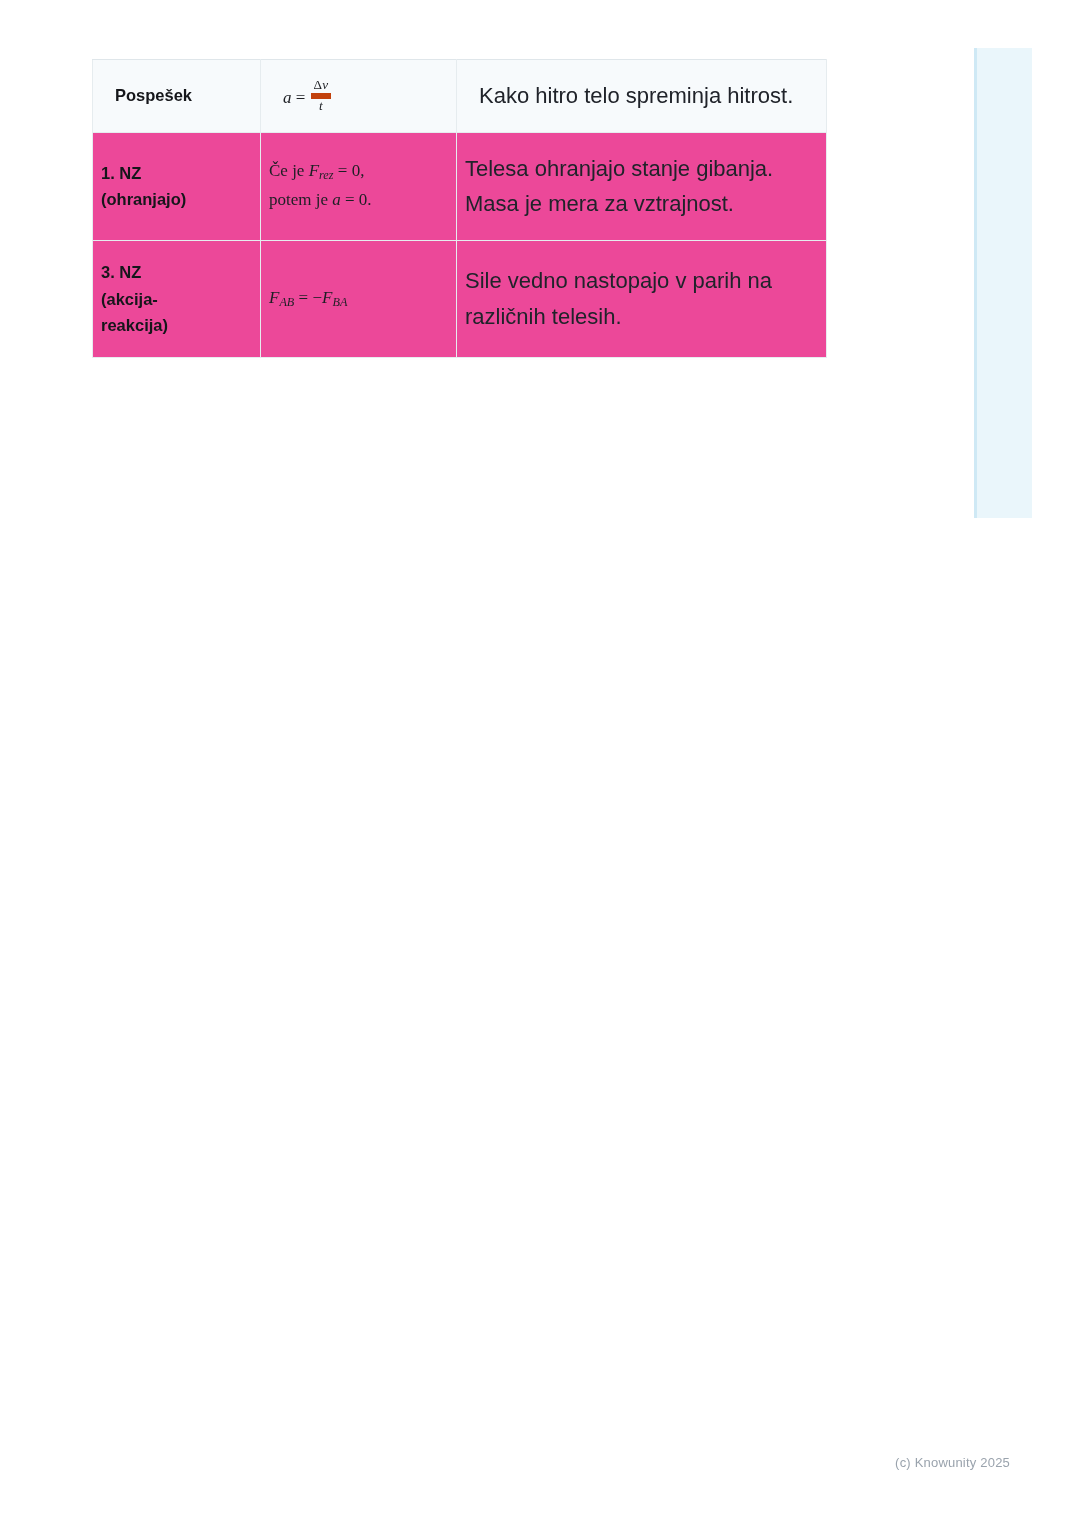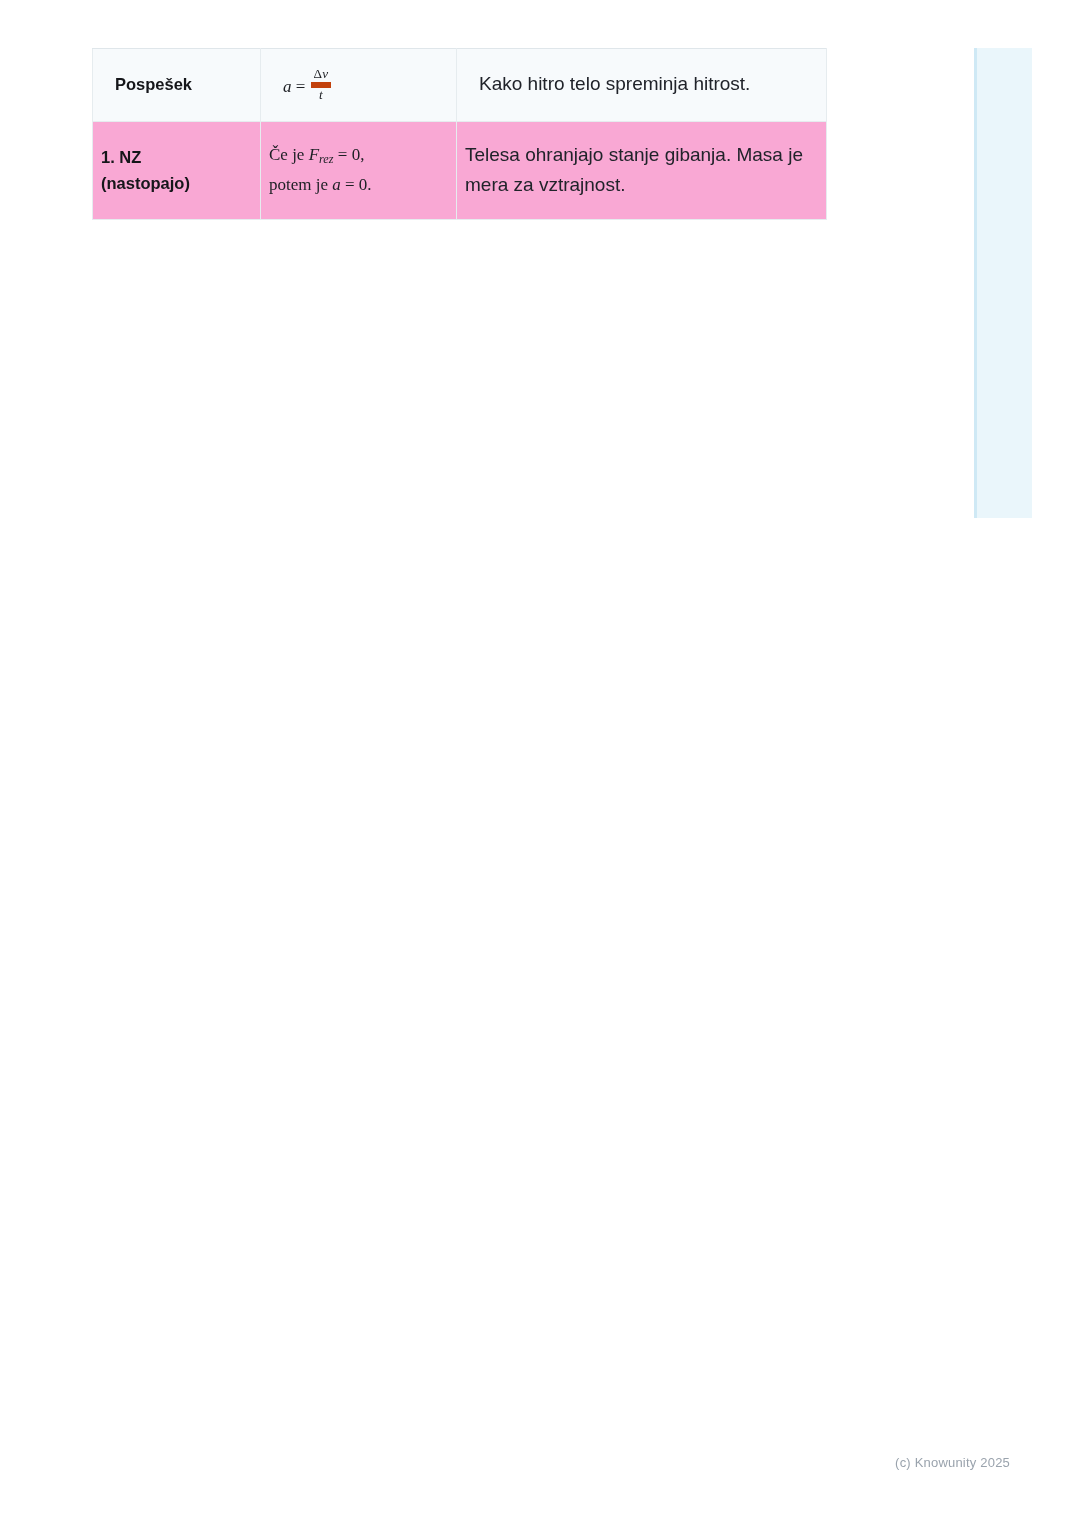--- a/index.html
+++ b/index.html
@@ -31,44 +31,45 @@
   .table-wrap {
     position: absolute;
     left: 92px;
     top: 48px;
     width: 734px;
   }
   table.formula-table {
     border-collapse: collapse;
     width: 100%;
     table-layout: fixed;
+    margin-top: 11px;
   }
   table.formula-table td {
     border: 1px solid #e6ecef;
     vertical-align: middle;
     padding: 18px 22px;
   }
   table.formula-table tr:first-child td {
     border-top: 1px solid #dfe6ea;
   }
   col.c-term { width: 168px; }
   col.c-formula { width: 196px; }
   col.c-desc { width: 370px; }
 
   tr.shaded td { background: #f7fafc; }
-  tr.plain td { background: #f9a8d4; padding-left: 8px; }
+  tr.plain td { background: #ec4899; padding-left: 8px; }
 
   .term {
     font-weight: bold;
     font-size: 16.5px;
     line-height: 1.62;
     color: #15161a;
   }
   .desc {
-    font-size: 19px;
+    font-size: 22px;
     line-height: 1.62;
     color: #20232a;
   }
   .formula {
     font-family: "Liberation Serif", serif;
     font-size: 17px;
     line-height: 1.7;
     color: #1d1f24;
   }
   .formula i { font-style: italic; }
@@ -138,32 +139,47 @@
           </div>
         </td>
         <td>
           <div class="desc">Kako hitro telo spreminja hitrost.</div>
         </td>
       </tr>
 
       <tr class="plain">
         <td>
           <div class="term">1. NZ</div>
-          <div class="term">(nastopajo)</div>
+          <div class="term">(ohranjajo)</div>
         </td>
         <td>
           <div class="formula">
             <div class="formula-line">Če je <i>F</i><span class="sub">rez</span> = 0,</div>
             <div class="formula-line">potem je <i>a</i> = 0.</div>
           </div>
         </td>
         <td>
           <div class="desc">Telesa ohranjajo stanje gibanja. Masa je mera za vztrajnost.</div>
         </td>
       </tr>
 
 
+      <tr class="plain">
+        <td>
+          <div class="term">3. NZ</div>
+          <div class="term">(akcija-</div>
+          <div class="term">reakcija)</div>
+        </td>
+        <td>
+          <div class="formula formula-line formula-block">
+            <i>F</i><span class="sub">AB</span> = −<i>F</i><span class="sub">BA</span>
+          </div>
+        </td>
+        <td>
+          <div class="desc">Sile vedno nastopajo v parih na različnih telesih.</div>
+        </td>
+      </tr>
 
     </tbody>
   </table>
 </div>
 
 <div class="footer-note">(c) Knowunity 2025</div>
 
 </body></html>

